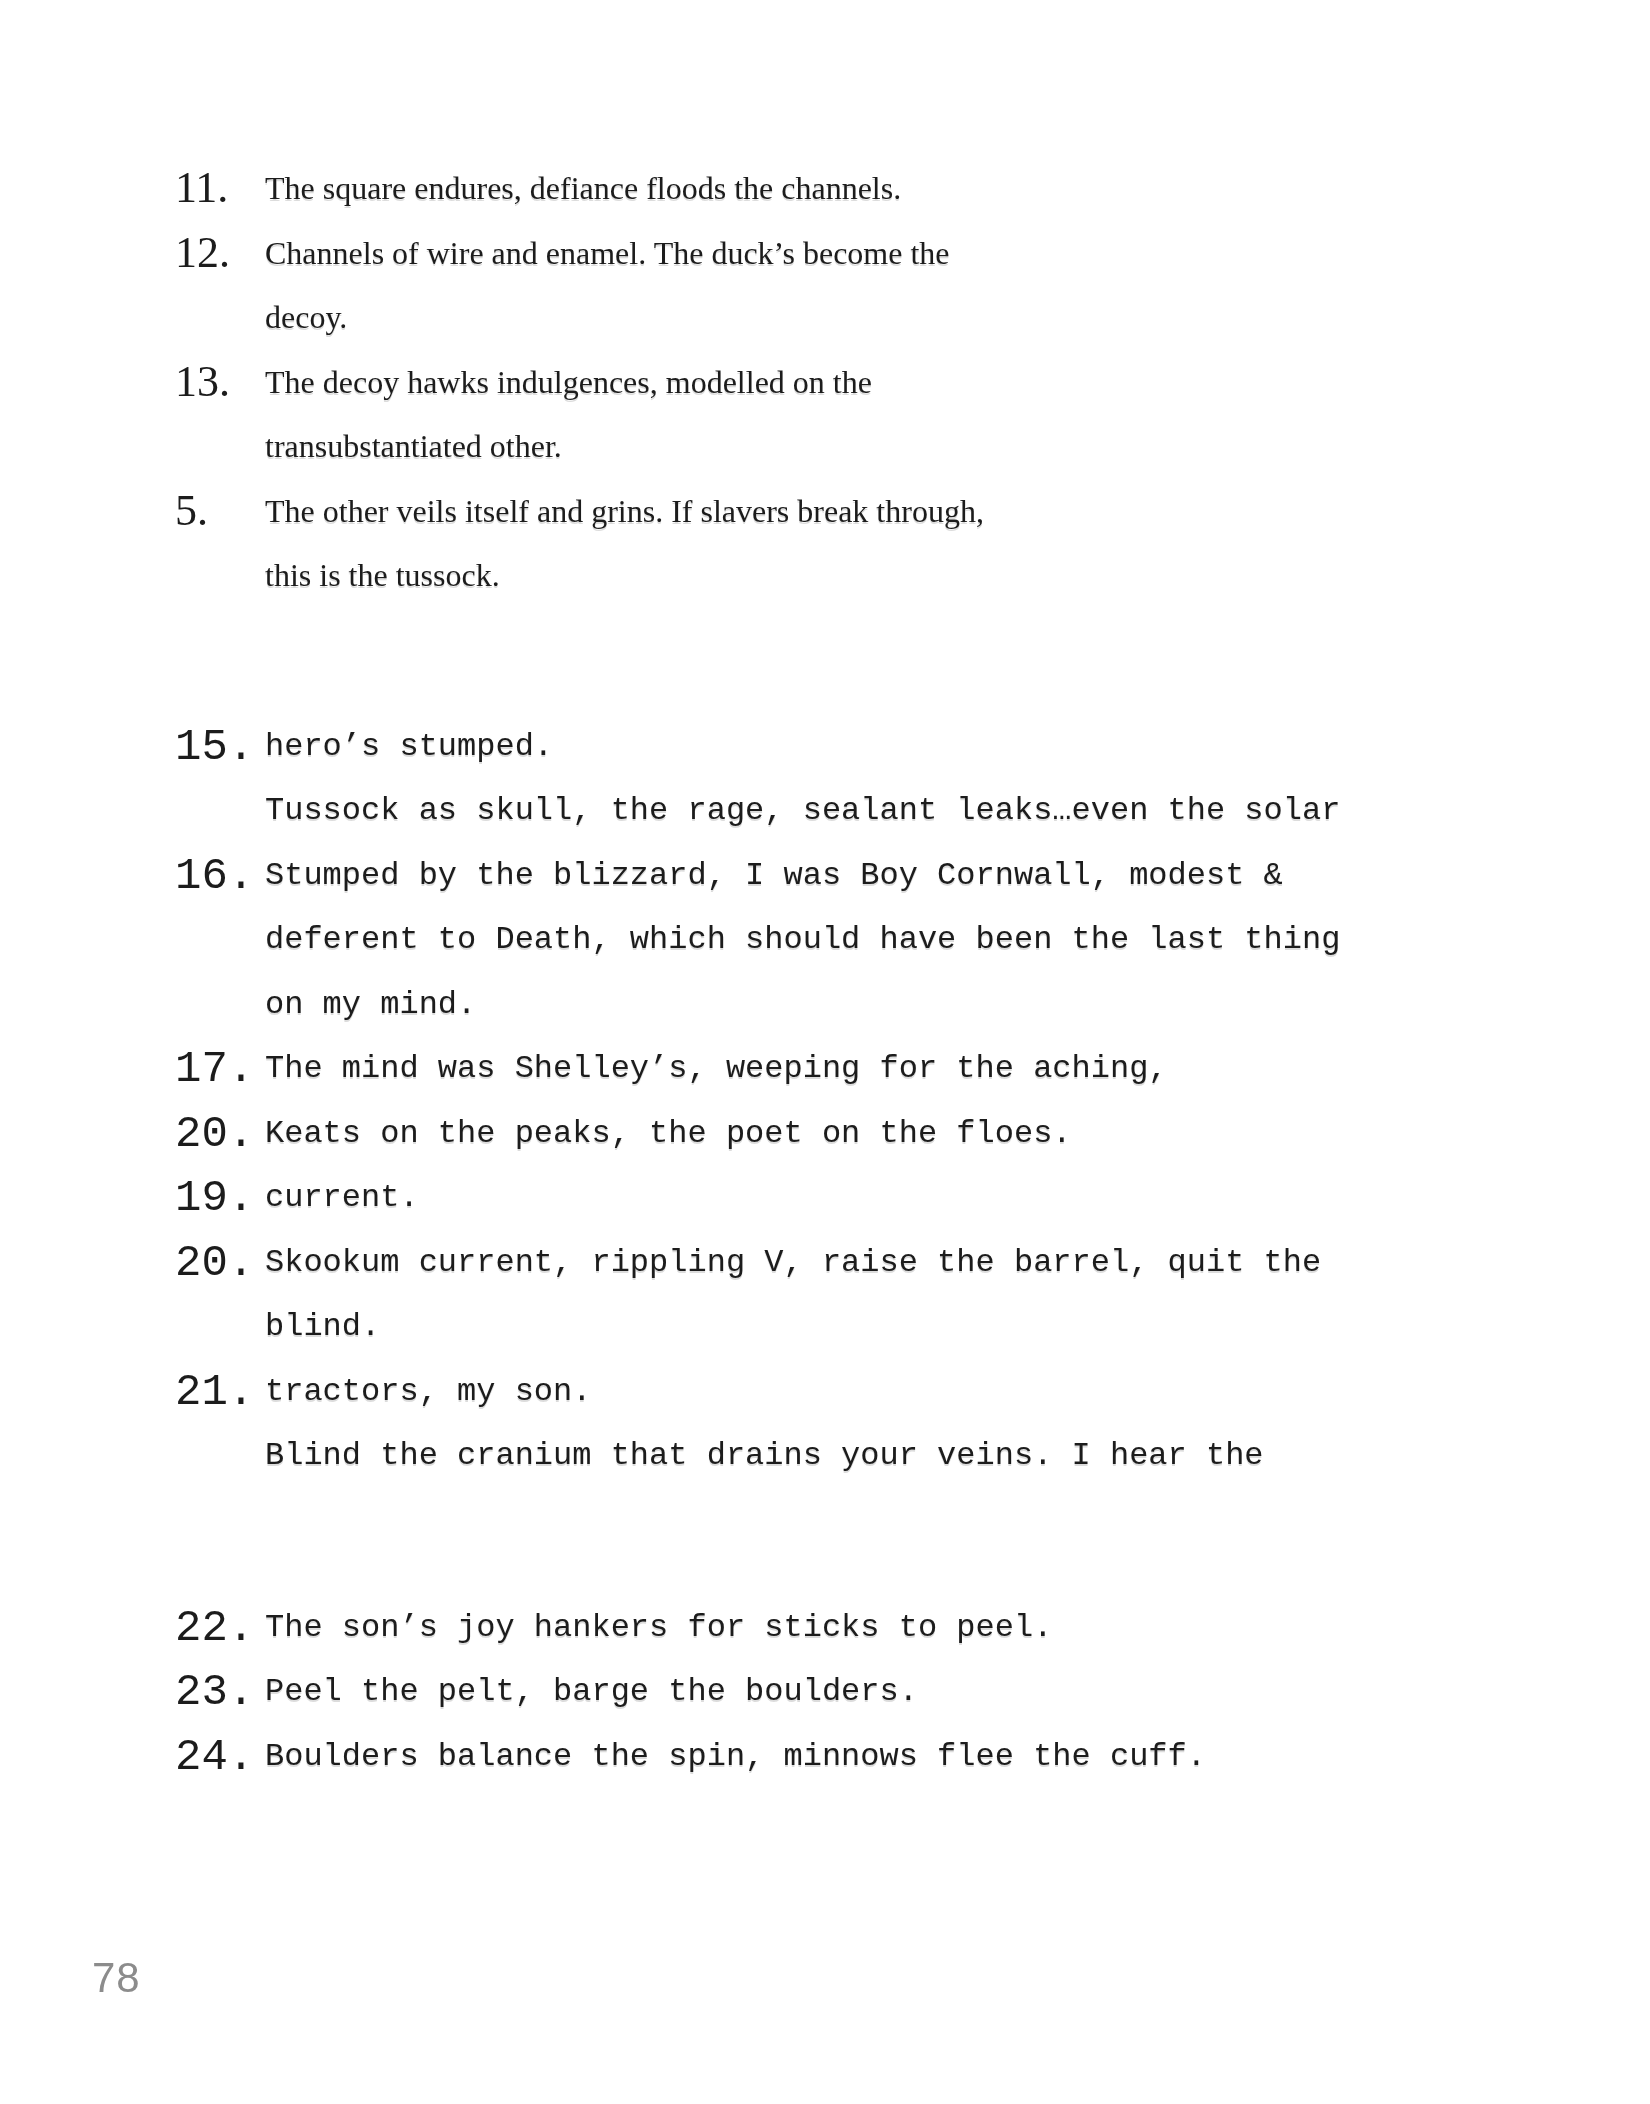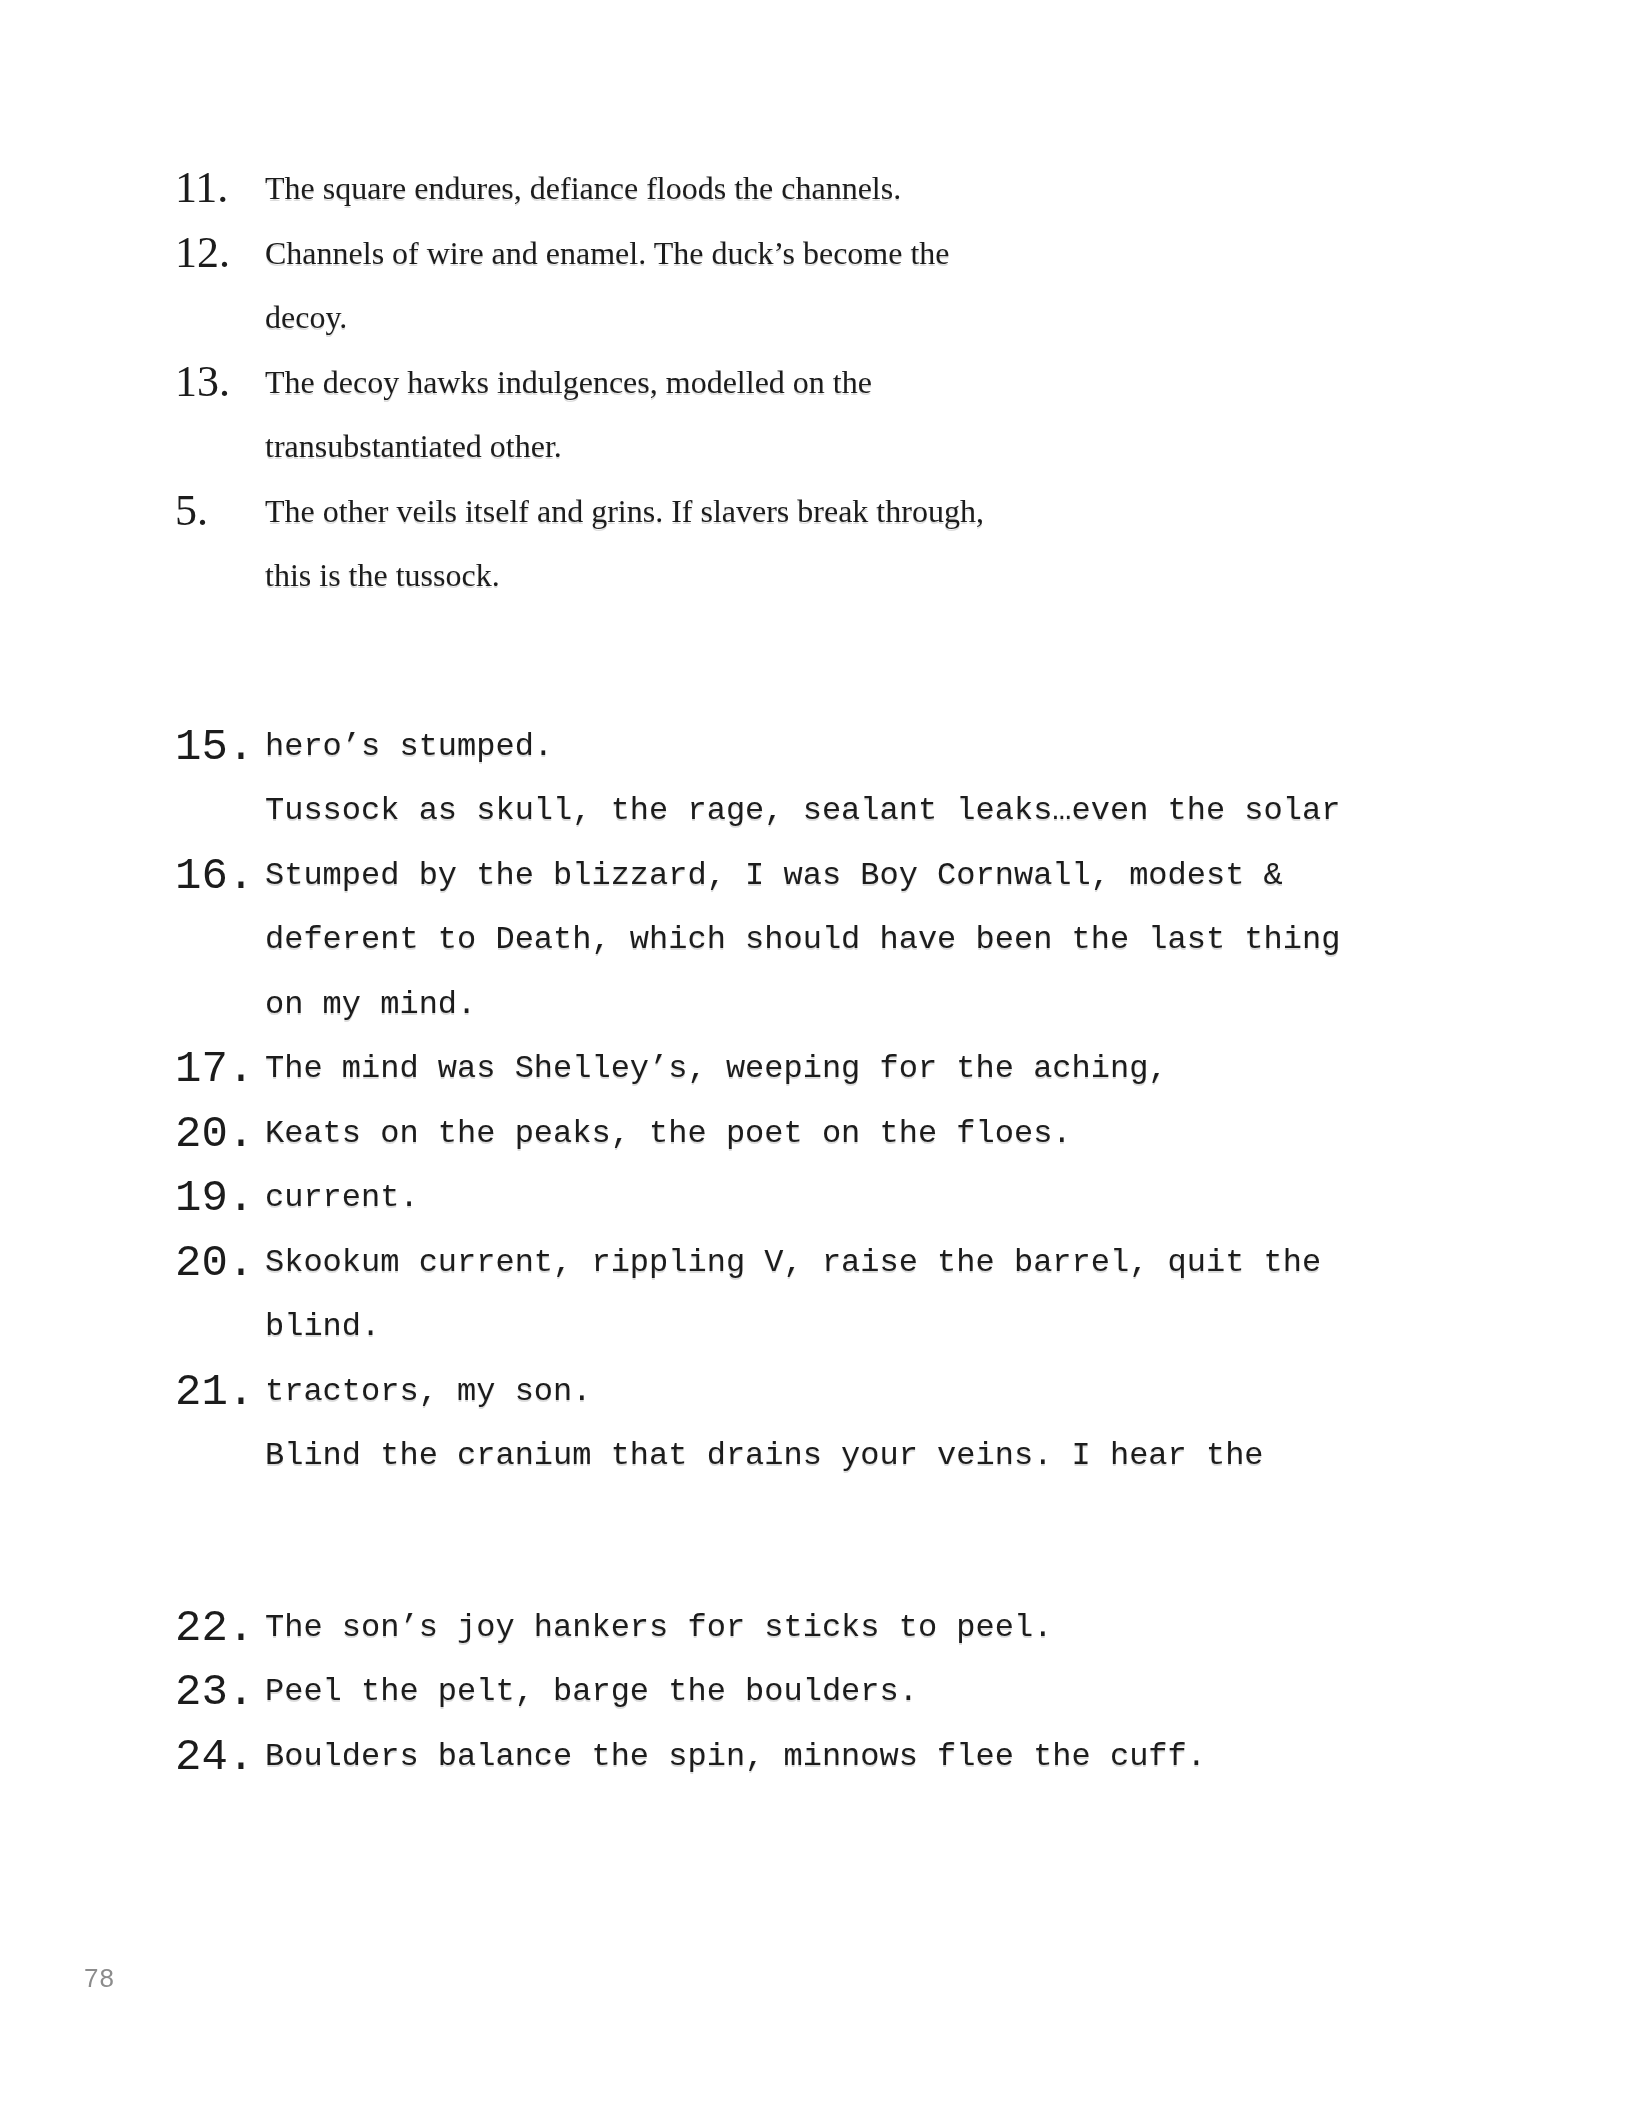--- a/index.html
+++ b/index.html
@@ -30,24 +30,24 @@
   .text { flex: 1 1 auto; }
   .line {
     font-size: 32px;
     line-height: 64.5px;
     white-space: pre;
     text-shadow: 0 2px 0 rgba(130,130,130,0.28);
   }
   .it { font-style: italic; }
   .folio {
     position: absolute;
-    left: 84px;
+    left: 92px;
     top: 1956px;
     font-family: "Liberation Sans", "DejaVu Sans", sans-serif;
-    font-size: 26px;
+    font-size: 42px;
     line-height: 44px;
     color: #8c8c8c;
     letter-spacing: 1px;
   }
 </style>
 </head>
 <body>
 
 <div class="page">
 

